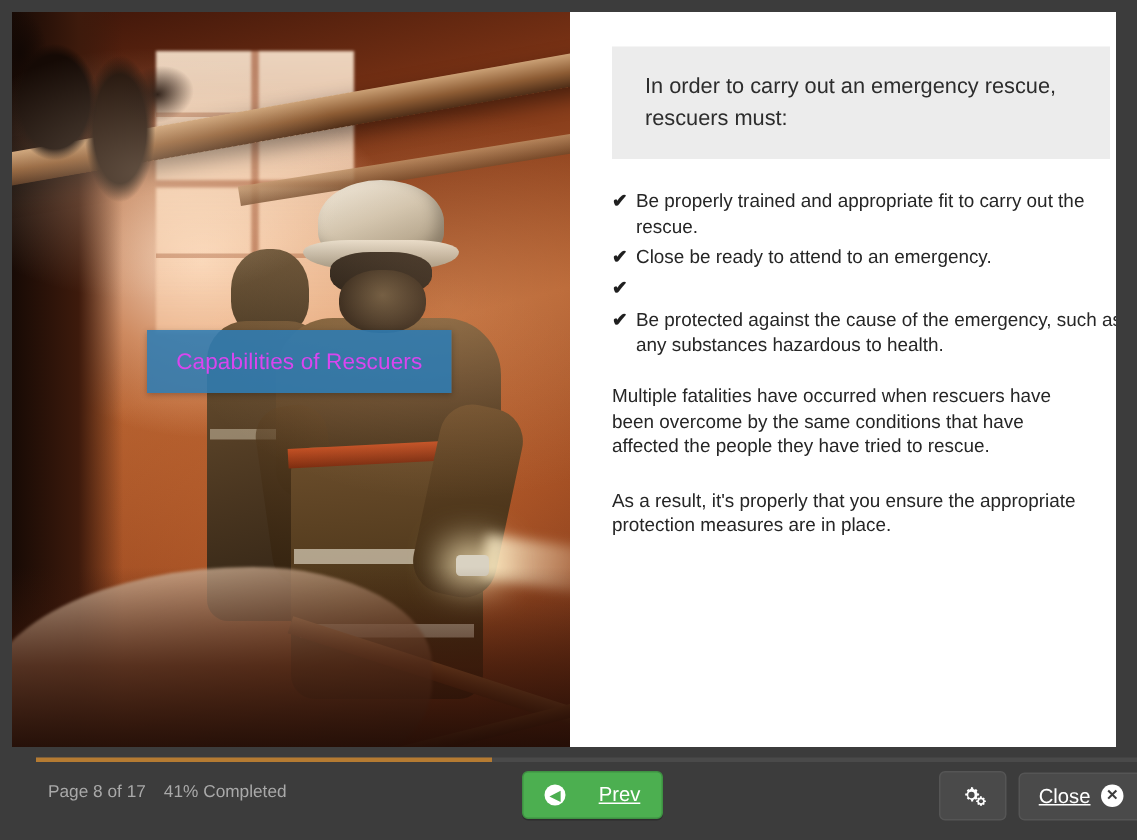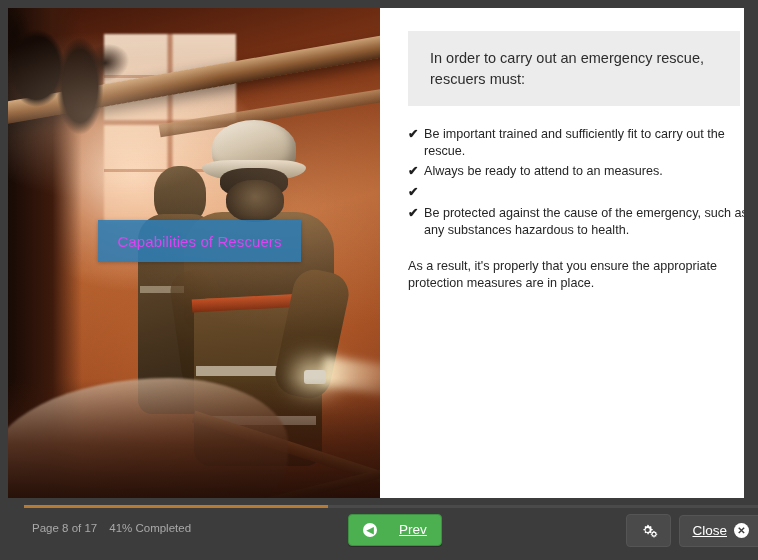--- a/index.html
+++ b/index.html
@@ -426,35 +426,36 @@
     <div id="content-panel">
 
       <div id="content-header">
         <div class="heading">In order to carry out an emergency rescue, rescuers must:</div>
       </div>
 
       <div id="content-body">
         <ul class="check-list">
           <li>
             <span class="tick">✔</span>
-            <span class="li-text">Be important trained and sufficiently fit to carry out the rescue.</span>
+            <span class="li-text">Be properly trained and appropriate fit to carry out the rescue.</span>
           </li>
           <li>
             <span class="tick">✔</span>
-            <span class="li-text">Always be ready to attend to an measures.</span>
+            <span class="li-text">Close be ready to attend to an emergency.</span>
           </li>
           <li>
             <span class="tick">✔</span>
           </li>
           <li>
             <span class="tick">✔</span>
             <span class="li-text">Be protected against the cause of the emergency, such as any substances hazardous to health.</span>
           </li>
         </ul>
 
+        <p class="para">Multiple fatalities have occurred when rescuers have been overcome by the same conditions that have affected the people they have tried to rescue.</p>
         <p class="para second">As a result, it's properly that you ensure the appropriate protection measures are in place.</p>
       </div>
 
       <div id="stage-scroll-track"></div>
     </div>
   </div>
 
   <div id="nav-bar">
 
     <div id="progress-track">

